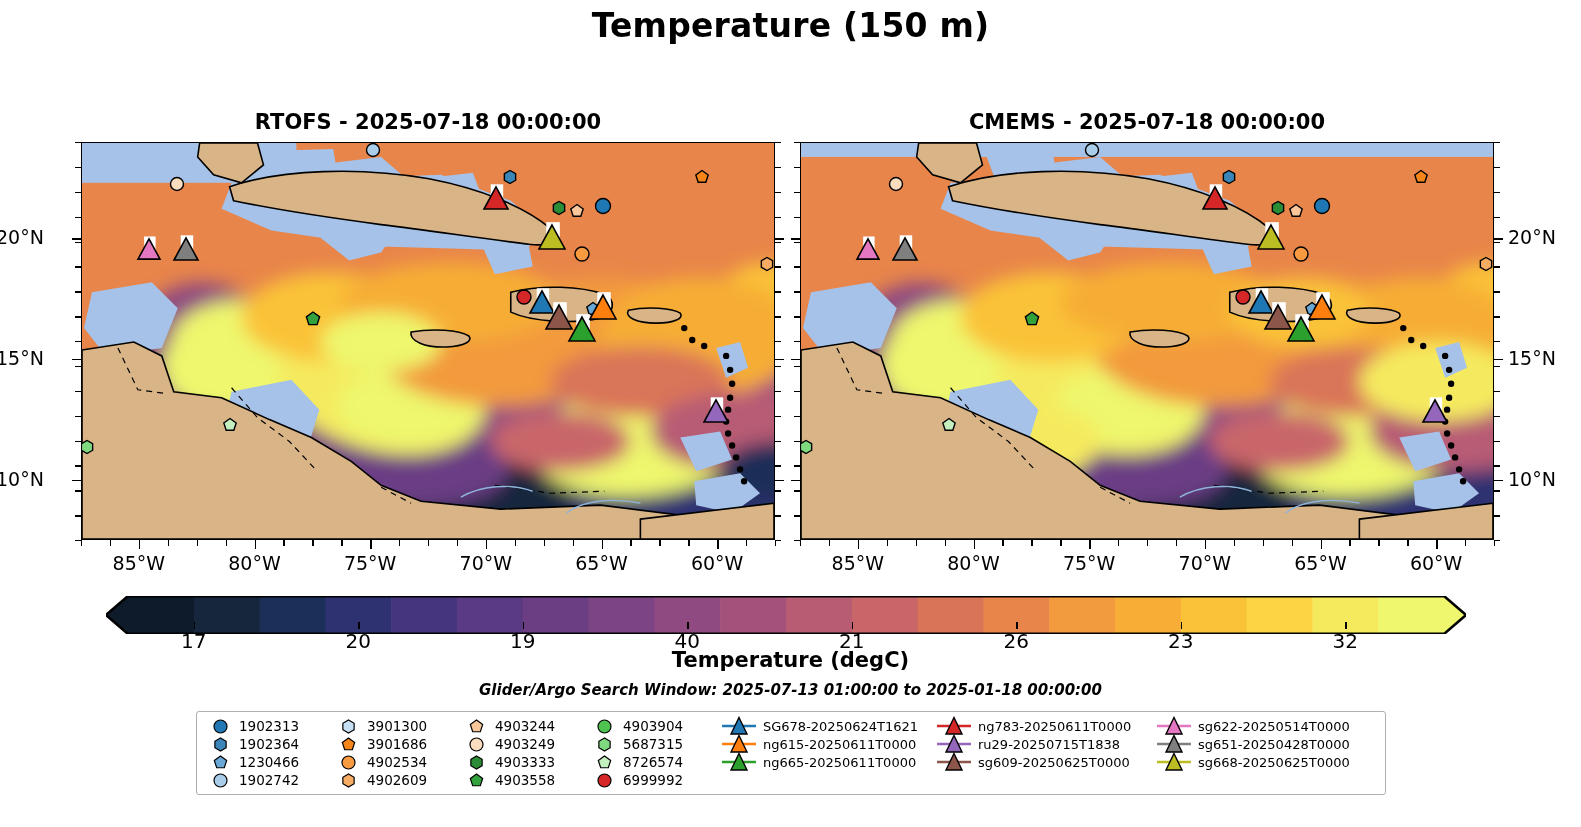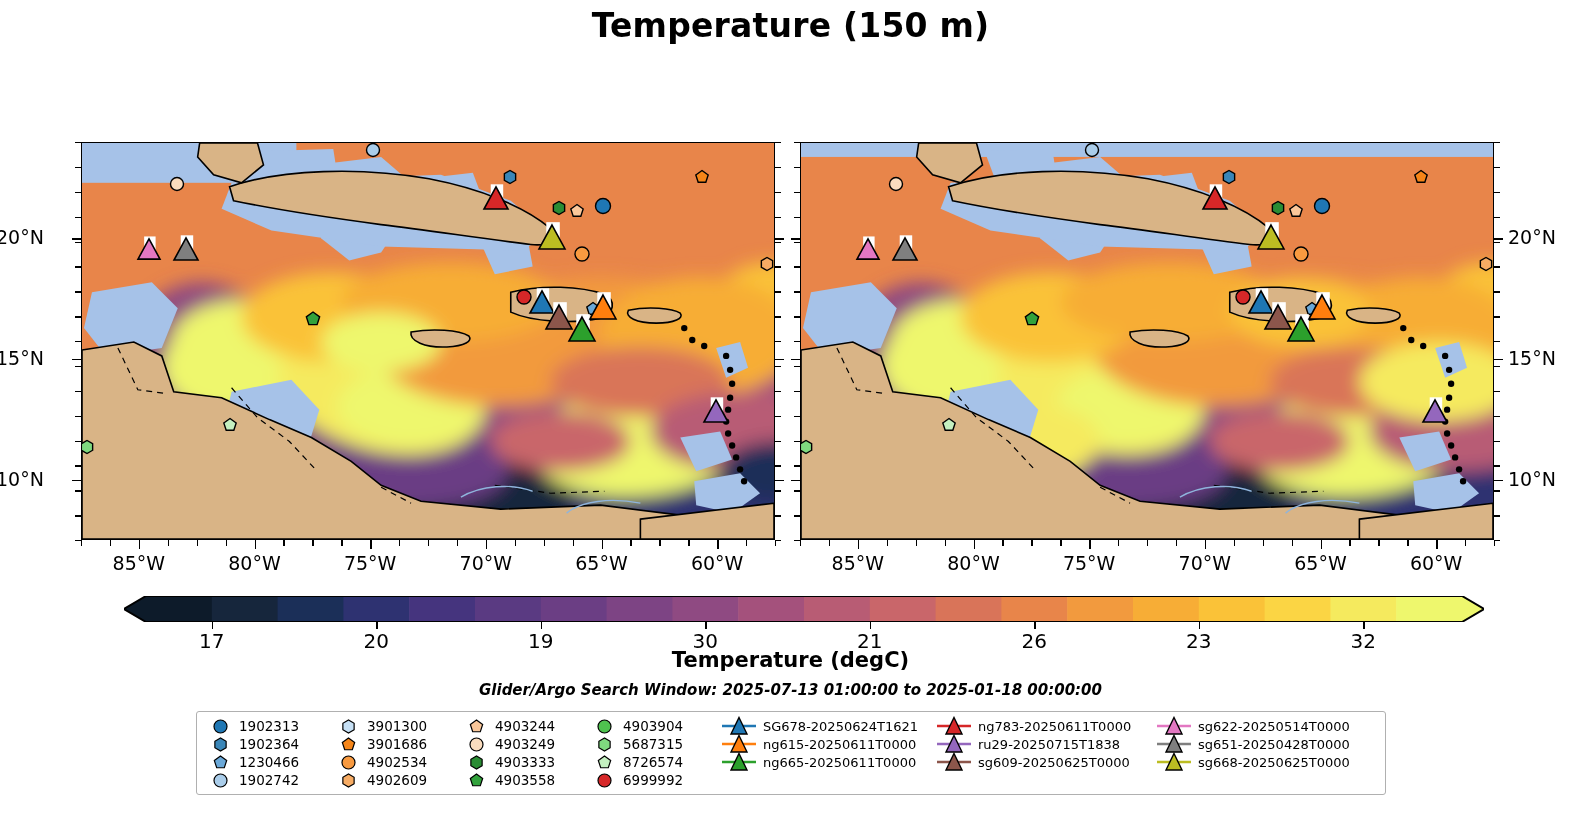--- a/index.html
+++ b/index.html
@@ -30,21 +30,21 @@
   .tick-major-x{height:9px;}
   .tick-major-y{width:9px;}
   .xlabel{position:absolute;font-size:19px;text-align:center;width:90px;}
   .ylabel{position:absolute;font-size:19px;}
 
   
   .mk{position:absolute;transform:translate(-50%,-50%);}
   .mk svg{display:block;overflow:visible;}
 
   
-  #colorbar-wrap{position:absolute;left:124px;top:596px;width:1360px;height:26px;}
+  #colorbar-wrap{position:absolute;left:106px;top:596px;width:1360px;height:38px;}
   #colorbar{position:absolute;left:0;top:0;width:100%;height:100%;}
   .cb-tick{position:absolute;width:1.5px;height:7px;background:#000;top:26px;}
   .cb-lab{position:absolute;top:33px;font-size:20px;width:70px;text-align:center;}
   #cb-title{position:absolute;left:0;top:648px;width:1581px;text-align:center;
     font-size:21px;font-weight:bold;}
   #search-window{position:absolute;left:0;top:681px;width:1581px;text-align:center;
     font-size:15px;font-weight:bold;font-style:italic;}
 
   
   #legend{position:absolute;left:196px;top:711px;width:1190px;height:84px;
@@ -61,20 +61,21 @@
   .lg-sym-g{width:44px;flex:0 0 44px;display:flex;align-items:center;justify-content:center;}
   .lg-txt{font-size:13.5px;padding-left:4px;}
   .lg-txt-g{font-size:13px;padding-left:2px;}
 </style>
 </head>
 <body>
 
 <div id="main-title">Temperature (150 m)</div>
 
 <div class="panel" id="panel-left">
+  <div class="panel-title">RTOFS - 2025-07-18 00:00:00</div>
   <div class="map-frame">
     <div class="map-canvas field"><svg viewBox="0 0 694 398" preserveAspectRatio="none" style="width: 100%; height: 100%;">
           <defs>
             <filter id="blur0" x="-30%" y="-30%" width="160%" height="160%">
               <feGaussianBlur stdDeviation="9"></feGaussianBlur>
             </filter>
           </defs>
           <rect width="694" height="398" fill="#e8854a"></rect>
           <g filter="url(#blur0)">
             <ellipse cx="330" cy="330" rx="300" ry="90" fill="#5a3a82" transform="rotate(4 330 330)"></ellipse>
@@ -357,20 +358,21 @@
     <div class="tick ticky" style="top: 323.375px; left: 694px;"></div>
     <div class="tick ticky" style="top: 348.25px; left: -6px;"></div>
     <div class="tick ticky" style="top: 348.25px; left: 694px;"></div>
     <div class="tick ticky" style="top: 373.125px; left: -6px;"></div>
     <div class="tick ticky" style="top: 373.125px; left: 694px;"></div>
     <div class="tick ticky" style="top: 398px; left: -6px;"></div>
     <div class="tick ticky" style="top: 398px; left: 694px;"></div>
   </div>
 
 <div class="panel" id="panel-right">
+  <div class="panel-title">CMEMS - 2025-07-18 00:00:00</div>
   <div class="map-frame">
     <div class="map-canvas field"><svg viewBox="0 0 694 398" preserveAspectRatio="none" style="width: 100%; height: 100%;">
           <defs>
             <filter id="blur1" x="-30%" y="-30%" width="160%" height="160%">
               <feGaussianBlur stdDeviation="9"></feGaussianBlur>
             </filter>
           </defs>
           <rect width="694" height="398" fill="#e8854a"></rect>
           <g filter="url(#blur1)">
             <ellipse cx="330" cy="330" rx="300" ry="90" fill="#5a3a82" transform="rotate(5 330 330)"></ellipse>
@@ -686,21 +688,21 @@
       <path d="M1338 0 L1338 26 L1360 13 Z" fill="#eef76d"></path>
       <path d="M22 0 L1338 0 L1360 13 L1338 26 L22 26 L0 13 Z" fill="none" stroke="#000" stroke-width="2"></path>
     </svg>
 <div class="cb-tick" style="left: 87.8px;"></div>
     <div class="cb-lab" style="left: 52.8px;">17</div>
     <div class="cb-tick" style="left: 252.3px;"></div>
     <div class="cb-lab" style="left: 217.3px;">20</div>
     <div class="cb-tick" style="left: 416.8px;"></div>
     <div class="cb-lab" style="left: 381.8px;">19</div>
     <div class="cb-tick" style="left: 581.3px;"></div>
-    <div class="cb-lab" style="left: 546.3px;">30</div>
+    <div class="cb-lab" style="left: 546.3px;">40</div>
     <div class="cb-tick" style="left: 745.8px;"></div>
     <div class="cb-lab" style="left: 710.8px;">21</div>
     <div class="cb-tick" style="left: 910.3px;"></div>
     <div class="cb-lab" style="left: 875.3px;">26</div>
     <div class="cb-tick" style="left: 1074.8px;"></div>
     <div class="cb-lab" style="left: 1039.8px;">23</div>
     <div class="cb-tick" style="left: 1239.3px;"></div>
     <div class="cb-lab" style="left: 1204.3px;">32</div>
   </div>
 <div id="cb-title">Temperature (degC)</div>

